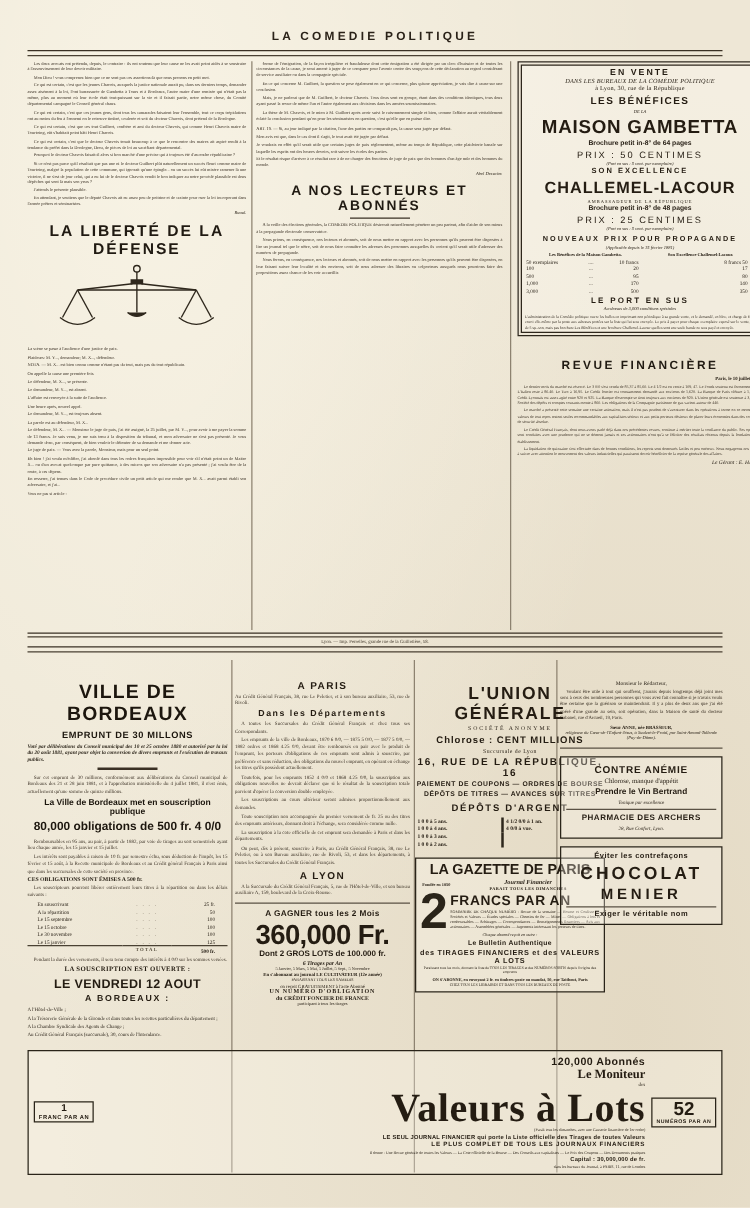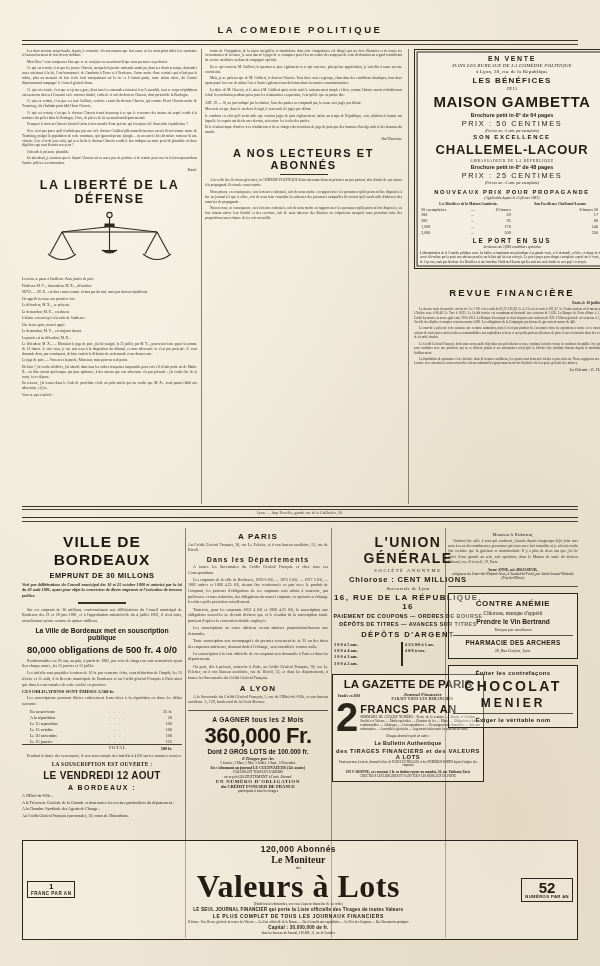--- a/index.html
+++ b/index.html
@@ -75,21 +75,21 @@
   .ad-xs{font-size:3.6px;text-align:center;margin:1px 0;font-style:italic;}
   .ad-brochure{font-family:"Liberation Sans",sans-serif;font-size:5.4px;font-weight:bold;text-align:center;margin:1px 0;}
   .ad-prix{font-family:"Liberation Sans",sans-serif;font-size:7.4px;letter-spacing:1.6px;text-align:center;margin:1px 0;}
 
   table.prices{width:100%;border-collapse:collapse;font-size:4.2px;margin:2px 0;}
   table.prices td{padding:.4px 1px;white-space:nowrap;}
   .pq{text-align:left;} .pd{text-align:center;} .pv{text-align:right;padding-right:6px !important;}
 
   
   .botzone{position:relative;height:410px;margin-top:6px;}
-  .bcol{position:absolute;top:4px;box-sizing:border-box;}
+  .bcol{position:absolute;top:16px;box-sizing:border-box;}
   .b1{left:0;width:160px;}
   .b2{left:166px;width:140px;}
   .b3{left:312px;width:108px;}
   .b4{left:426px;width:130px;}
 
   .bx-title{
     font-family:"Liberation Sans",sans-serif;
     font-weight:bold;text-align:center;color:#1c160e;
   }
   .t-bordeaux{font-size:15.5px;letter-spacing:1px;margin:1px 0 2px;}
@@ -147,21 +147,21 @@
   
   .banner{
     position:absolute;left:0;bottom:-2px;width:556px;
     border:1.6px solid #2a2419;box-sizing:border-box;
     padding:3px 4px;display:flex;align-items:center;gap:5px;
     background:rgba(255,252,242,.3);
   }
   .bn-box{border:1.2px solid #2a2419;padding:1px 3px;text-align:center;font-family:"Liberation Sans",sans-serif;font-weight:bold;line-height:1.05;}
   .bn-1{font-size:8px;} .bn-1 small{display:block;font-size:4.6px;letter-spacing:.5px;}
   .bn-52{font-size:15px;} .bn-52 small{display:block;font-size:4.2px;letter-spacing:.4px;}
-  .bn-mid{flex:1;text-align:center;}
+  .bn-mid{flex:1;text-align:right;}
   .bn-ab{font-family:"Liberation Sans",sans-serif;font-size:8.5px;font-weight:bold;letter-spacing:.4px;}
   .bn-gothic{font-family:"Liberation Serif",serif;font-weight:bold;font-size:32px;line-height:1;letter-spacing:.5px;}
   .bn-gsm{font-family:"Liberation Serif",serif;font-weight:bold;font-size:10px;}
   .bn-xs{font-size:3.2px;line-height:1.3;}
   .bn-rule{font-family:"Liberation Sans",sans-serif;font-size:4.6px;font-weight:bold;letter-spacing:.2px;margin:1px 0;}
   .gerant{font-size:4.4px;text-align:right;font-style:italic;}
   .imp{font-size:3.8px;text-align:center;color:#4a4134;margin-top:1px;}
 
   .sm-head{font-family:"Liberation Sans",sans-serif;font-size:8px;font-weight:bold;text-align:center;letter-spacing:1.2px;margin:3px 0 1px;}
   .date-r{font-size:3.8px;text-align:right;font-weight:bold;margin:1px 0 2px;}

